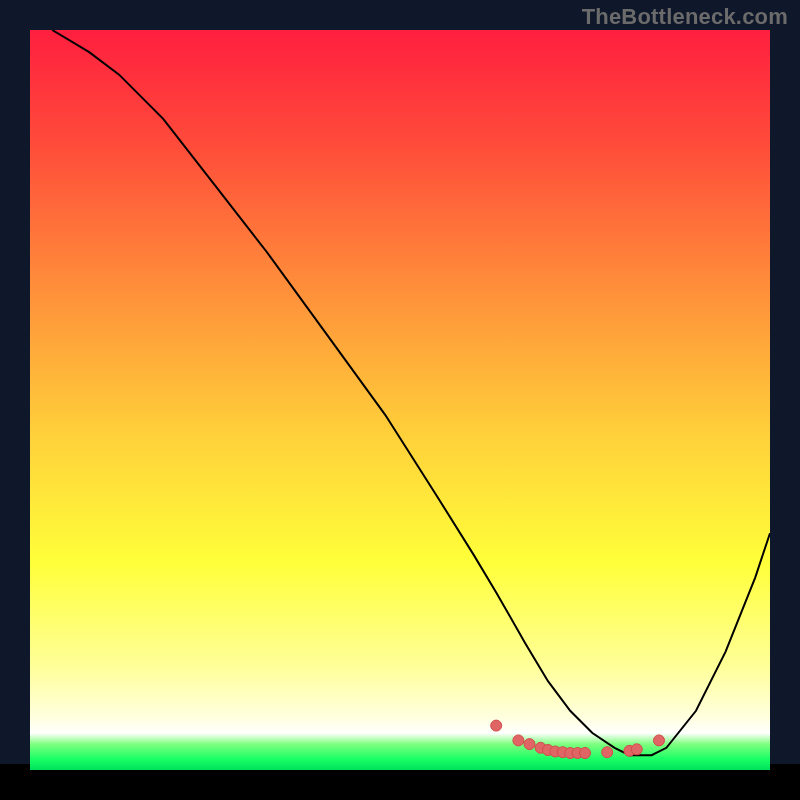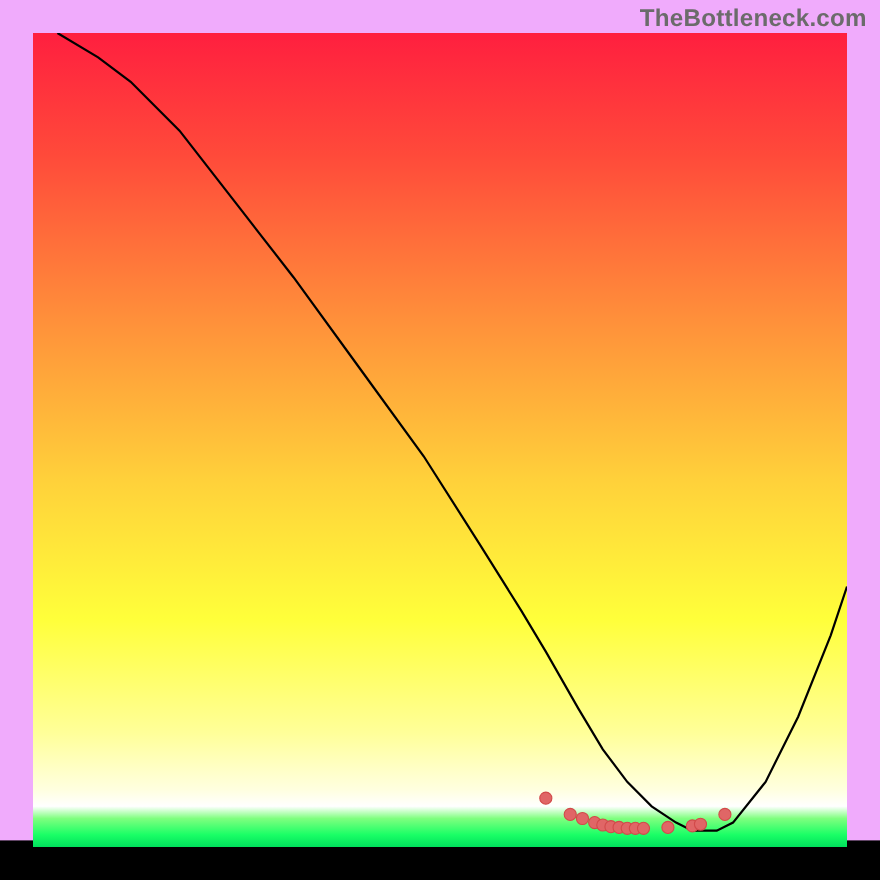--- a/index.html
+++ b/index.html
@@ -8,21 +8,21 @@
     width: 800px;
     height: 800px;
     background: #000000;
     overflow: hidden;
     font-family: Arial, Helvetica, sans-serif;
   }
   .frame {
     position: relative;
     width: 800px;
     height: 764px;
-    background: #f0abfc;
+    background: #0f172a;
   }
   .attribution {
     position: absolute;
     top: 4px;
     right: 12px;
     color: #6b6b6b;
     font-size: 22px;
     font-weight: 600;
     letter-spacing: 0.2px;
   }

